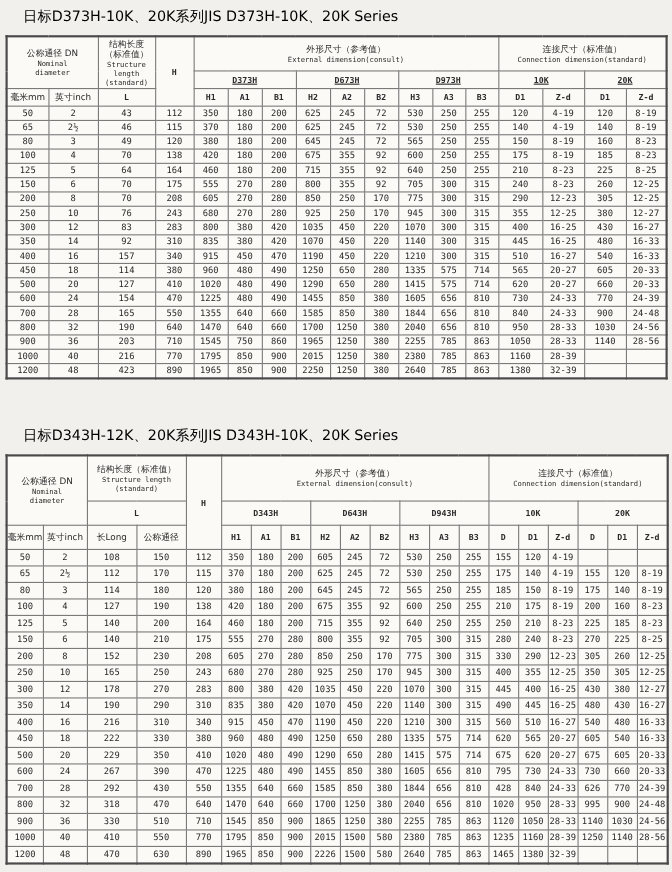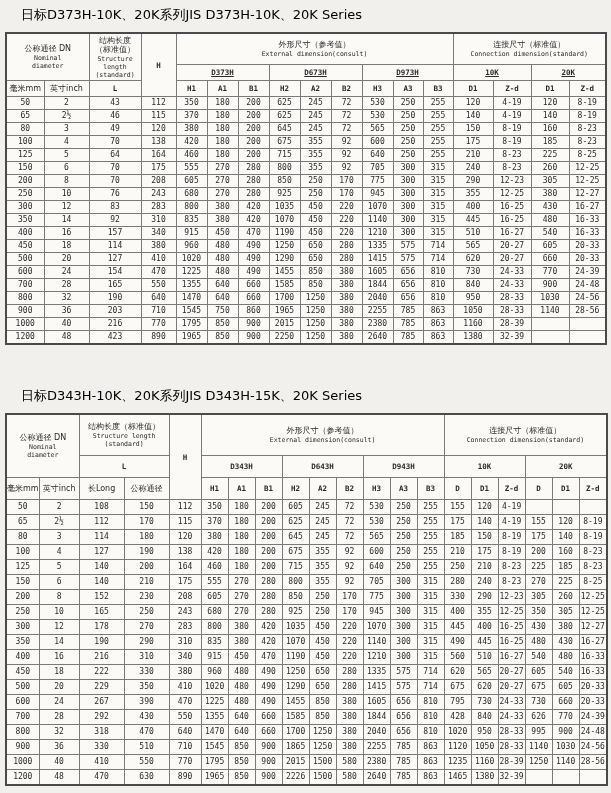--- a/index.html
+++ b/index.html
@@ -497,21 +497,21 @@
         <td>785</td>
         <td>863</td>
         <td>1380</td>
         <td>32-39</td>
         <td></td>
         <td></td>
       </tr>
     </tbody>
 </table>
 
-<div class="title second">日标D343H-10K、20K系列JIS D343H-15K、20K Series</div>
+<div class="title second">日标D343H-12K、20K系列JIS D343H-10K、20K Series</div>
 
 <table id="t2">
   <colgroup>
     <col style="width:33px">
       <col style="width:40px">
       <col style="width:45px">
       <col style="width:45px">
       <col style="width:32px">
     <col style="width:27px">
       <col style="width:27px">

